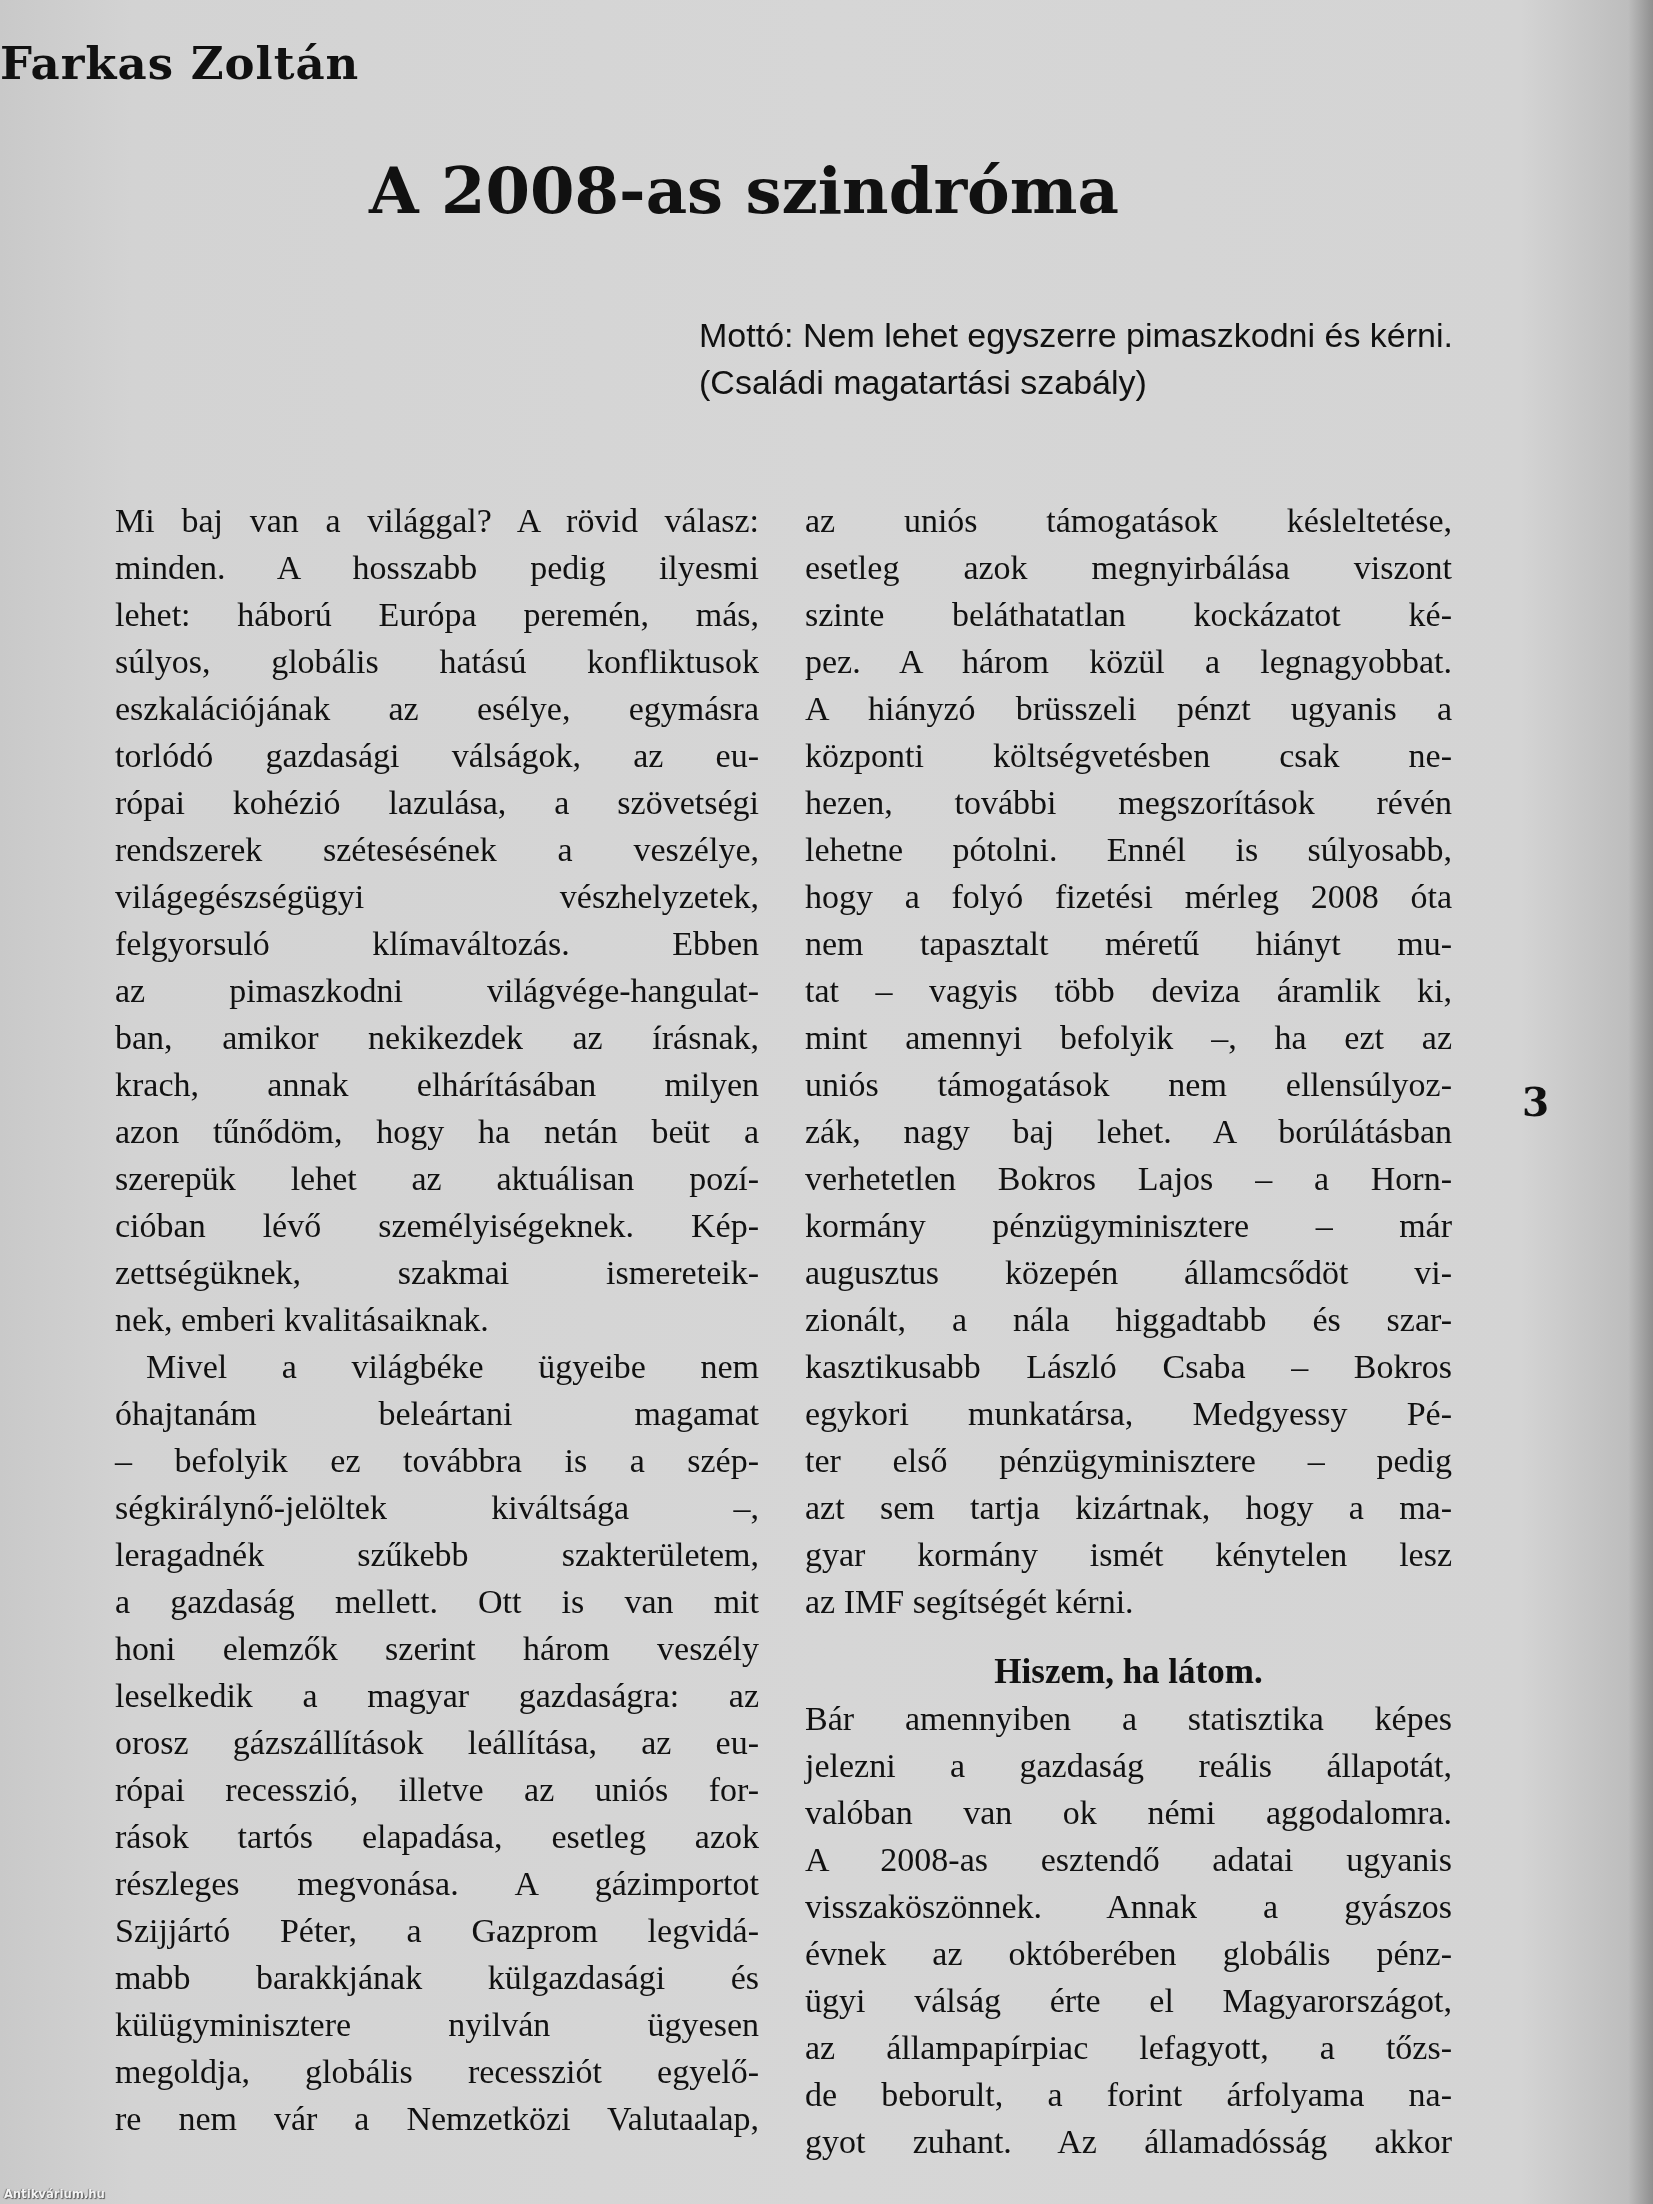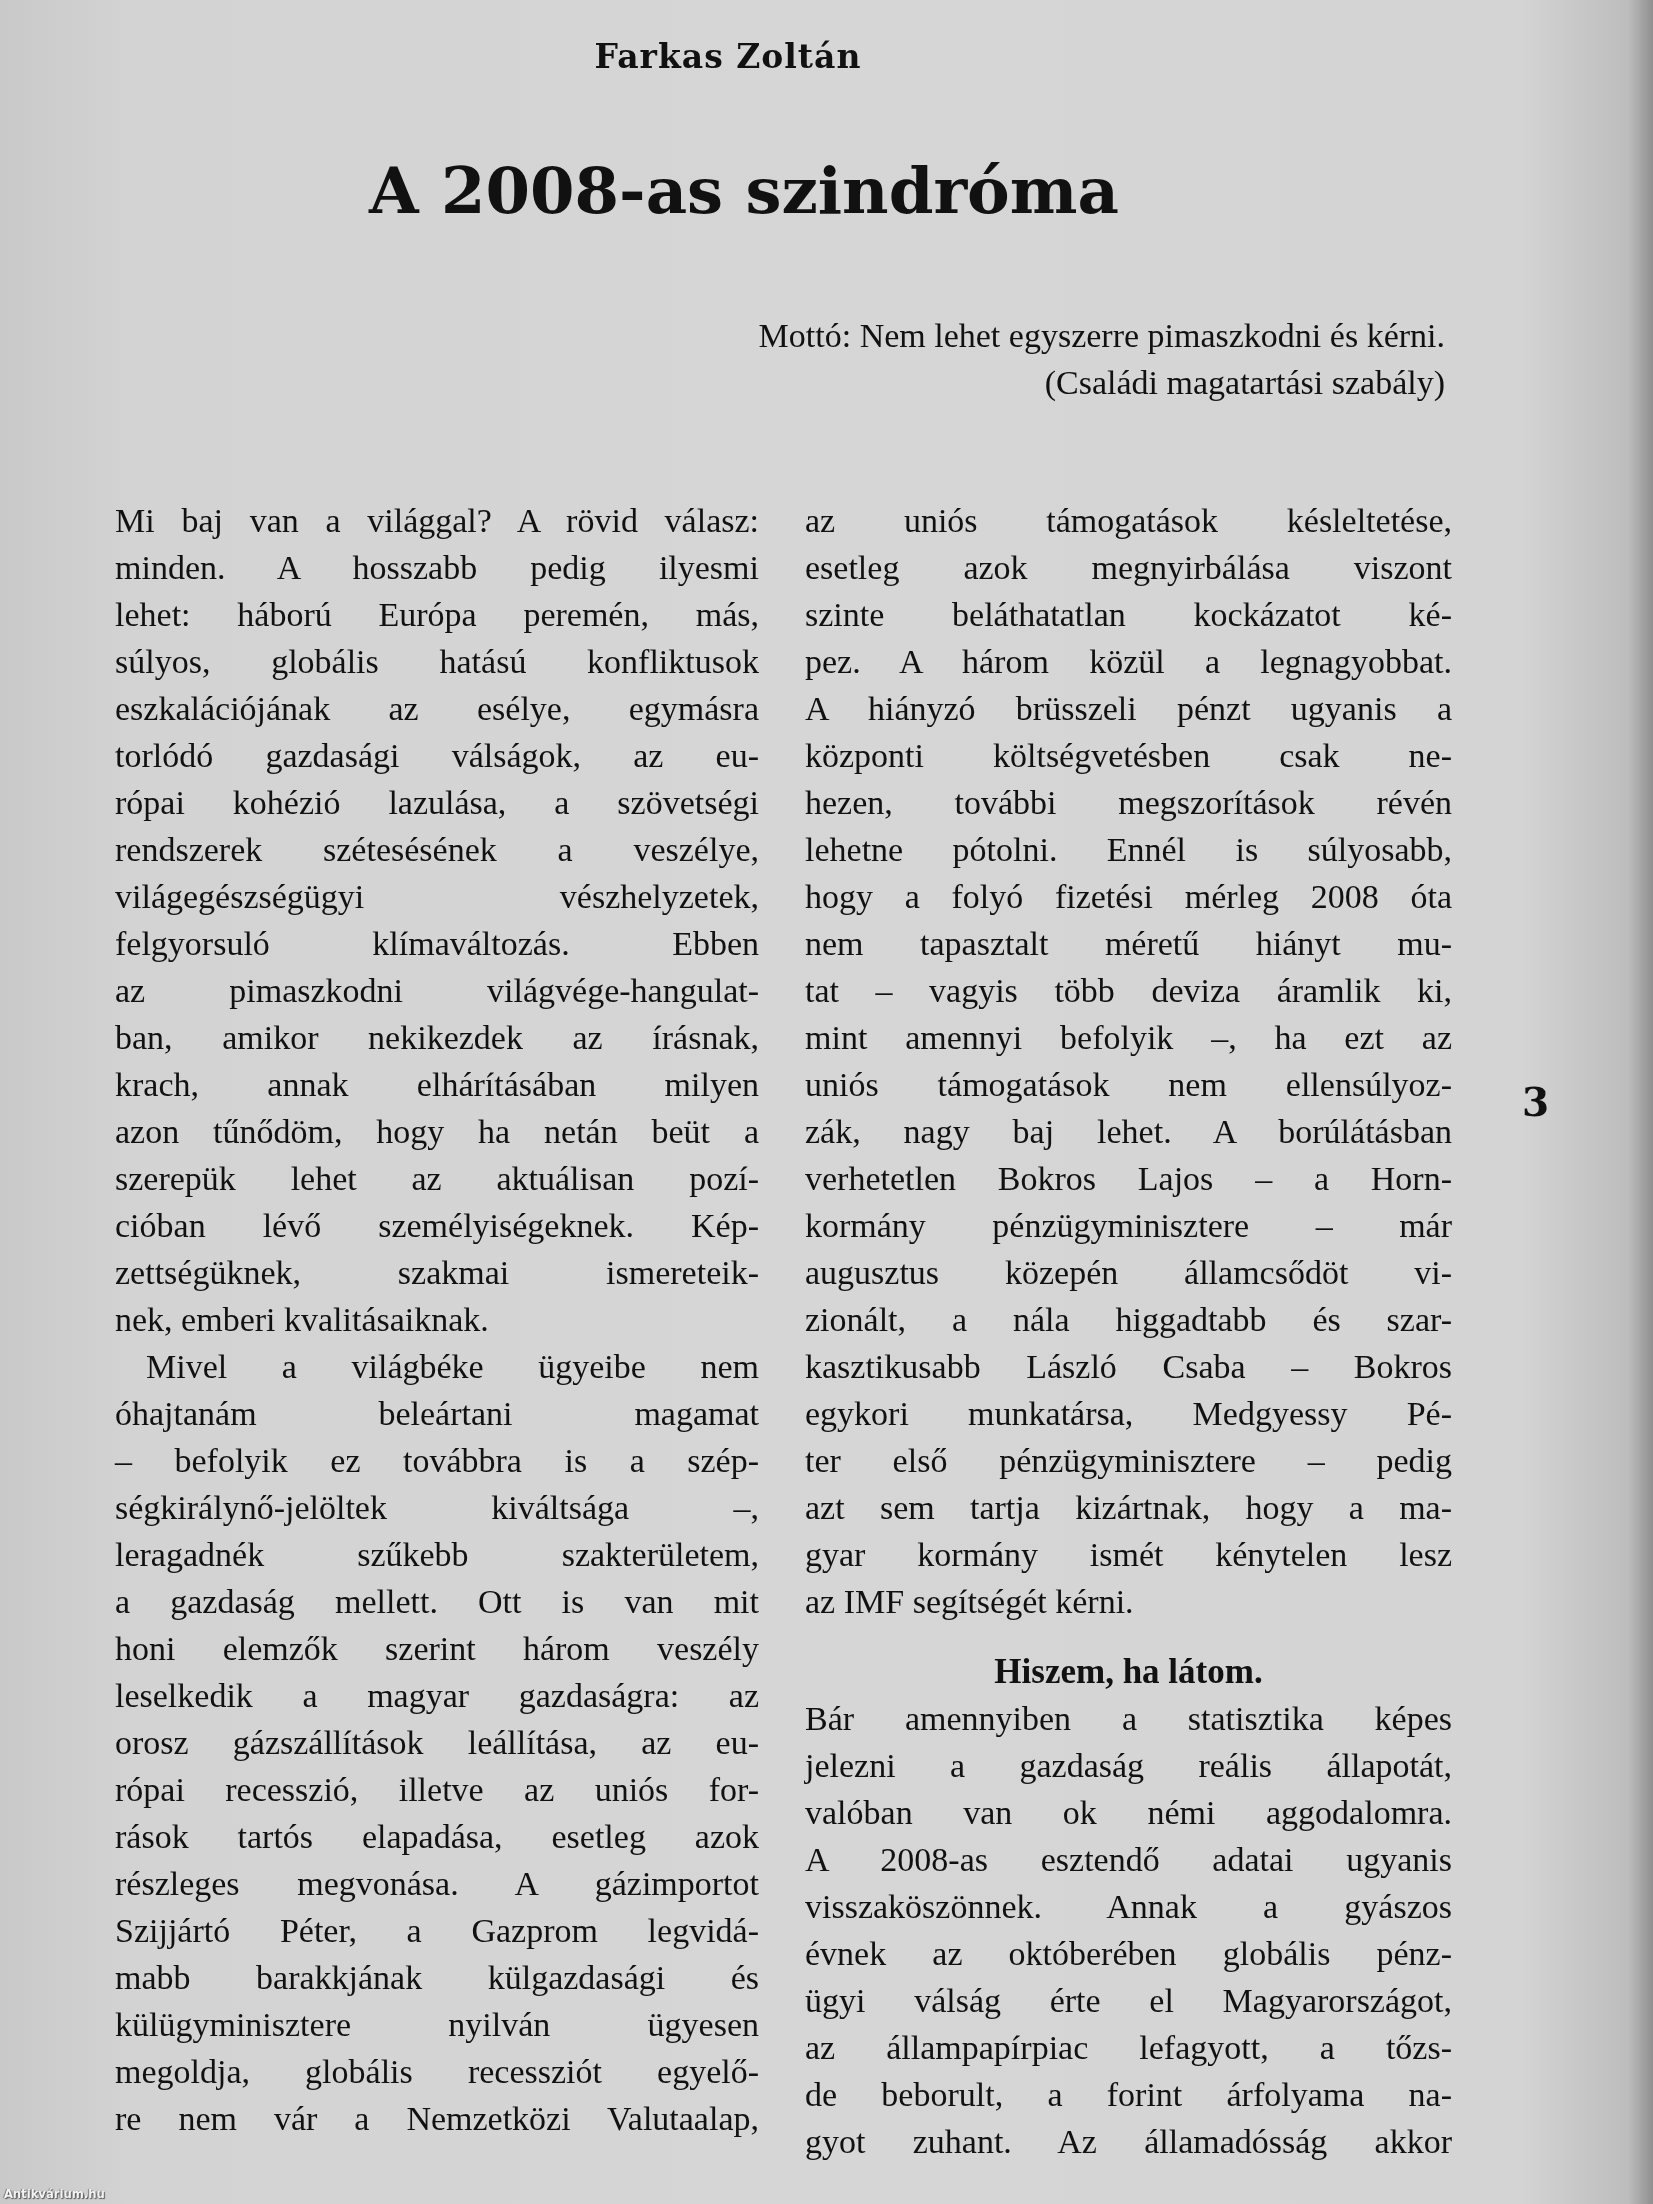--- a/index.html
+++ b/index.html
@@ -4,32 +4,32 @@
 <style>
   html, body { margin: 0; padding: 0; }
   body {
     width: 1654px; height: 2205px; overflow: hidden; position: relative;
     background: linear-gradient(90deg, #c9c9c9 0%, #d3d3d3 8%, #d6d6d6 50%, #d4d4d4 92%, #bdbdbd 98.5%, #8f8f8f 100%);
     font-family: "DejaVu Serif", "Liberation Serif", serif;
     color: #111;
   }
   .author {
     position: absolute; left: 0; width: 1456px; top: 37px;
-    text-align: center; font-weight: bold; font-size: 33px; letter-spacing: 1px;
+    text-align: left; font-weight: bold; font-size: 45px; letter-spacing: 1px;
     font-family: "DejaVu Serif", serif;
   }
   .title {
     position: absolute; left: 16px; width: 1456px; top: 153px;
     text-align: center; font-weight: bold; font-size: 64px;
     font-family: "DejaVu Serif", serif;
   }
   .motto {
-    position: absolute; right: 209px; top: 312px; text-align: right;
+    position: absolute; right: 201px; top: 312px; text-align: left;
     font-size: 30px; line-height: 47px;
-    font-family: Liberation Serif, serif; font-size: 34px;
+    font-family: Liberation Sans, sans-serif; font-size: 34px;
   }
   .col {
     position: absolute; top: 497px;
     font-family: "Liberation Serif", serif; font-size: 34px;
   }
   .col-left { left: 115px; width: 644px; }
   .col-right { left: 805px; width: 647px; }
   .line {
     height: 47px; line-height: 47px; white-space: nowrap;
     text-align: justify; text-align-last: justify;

